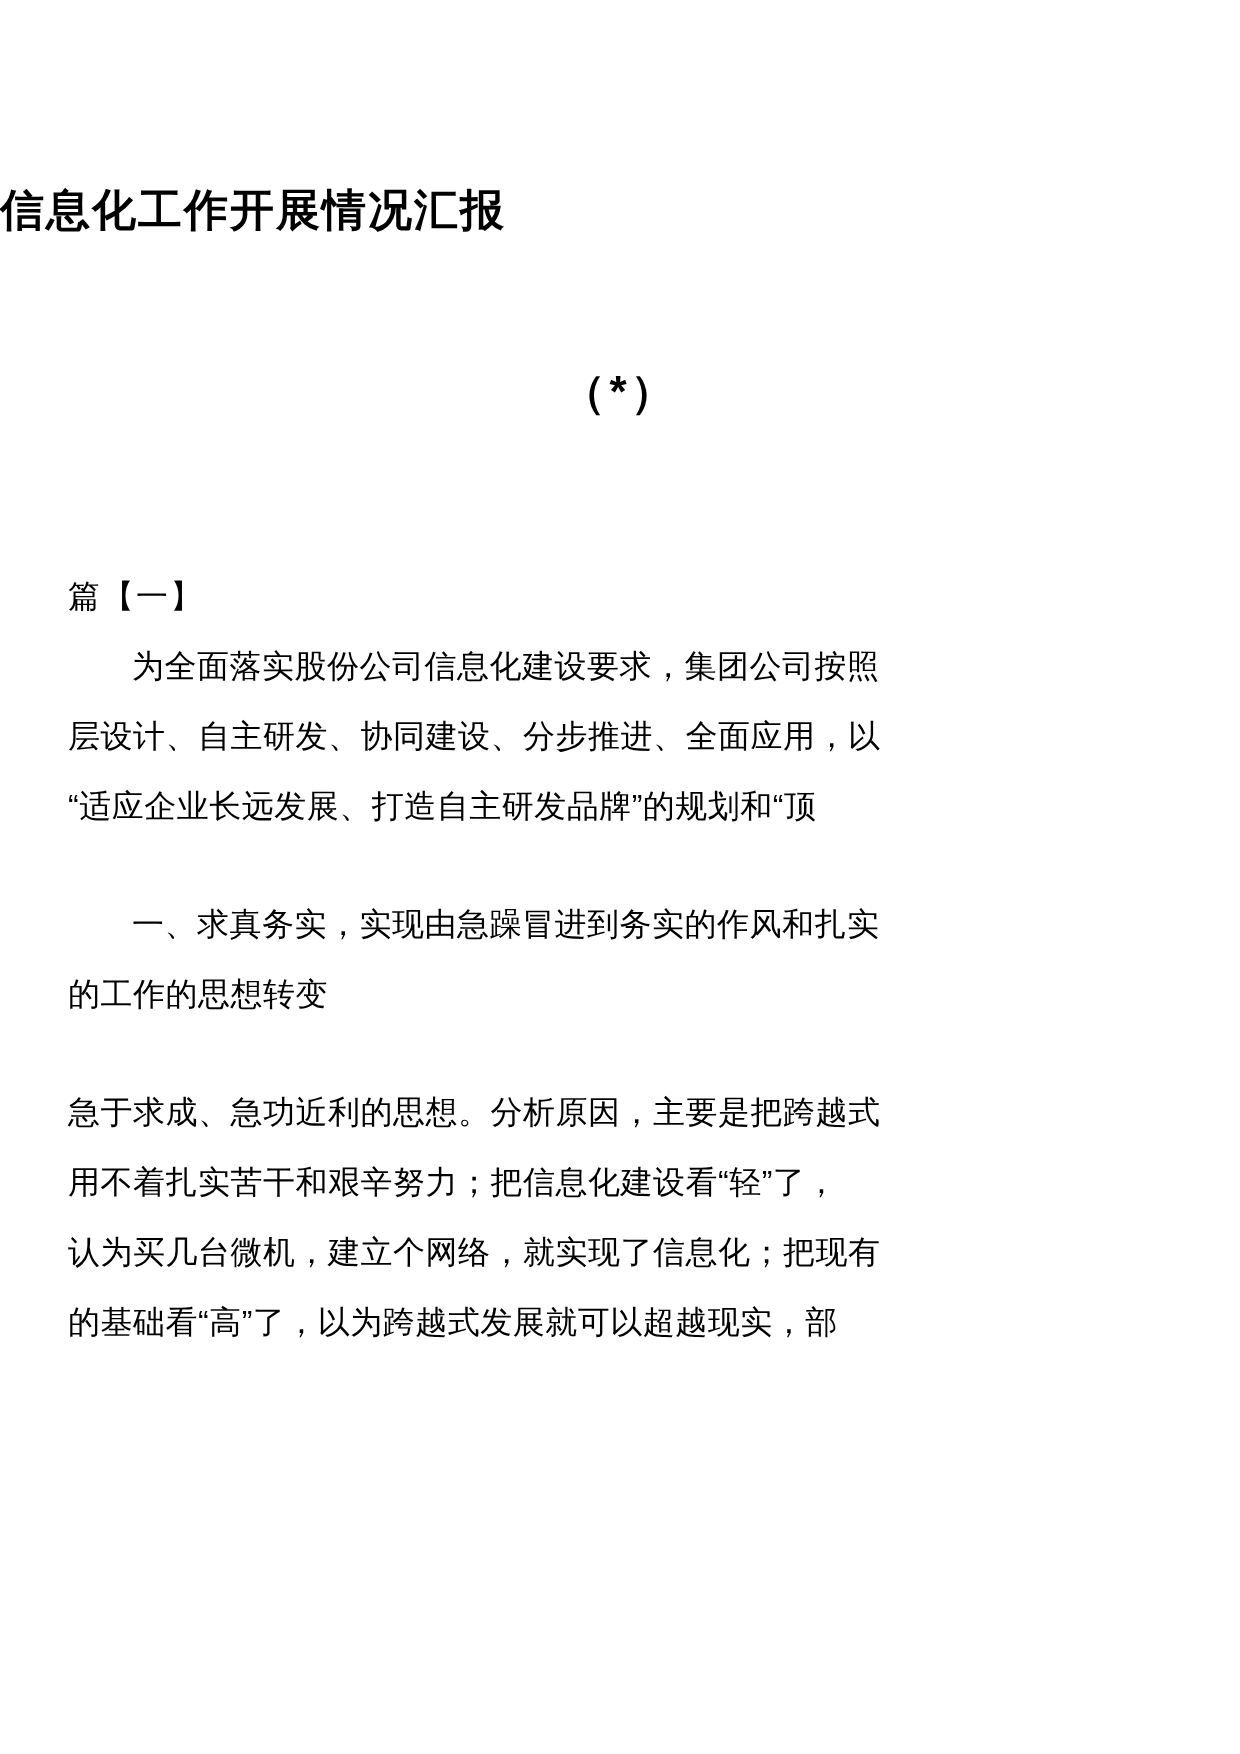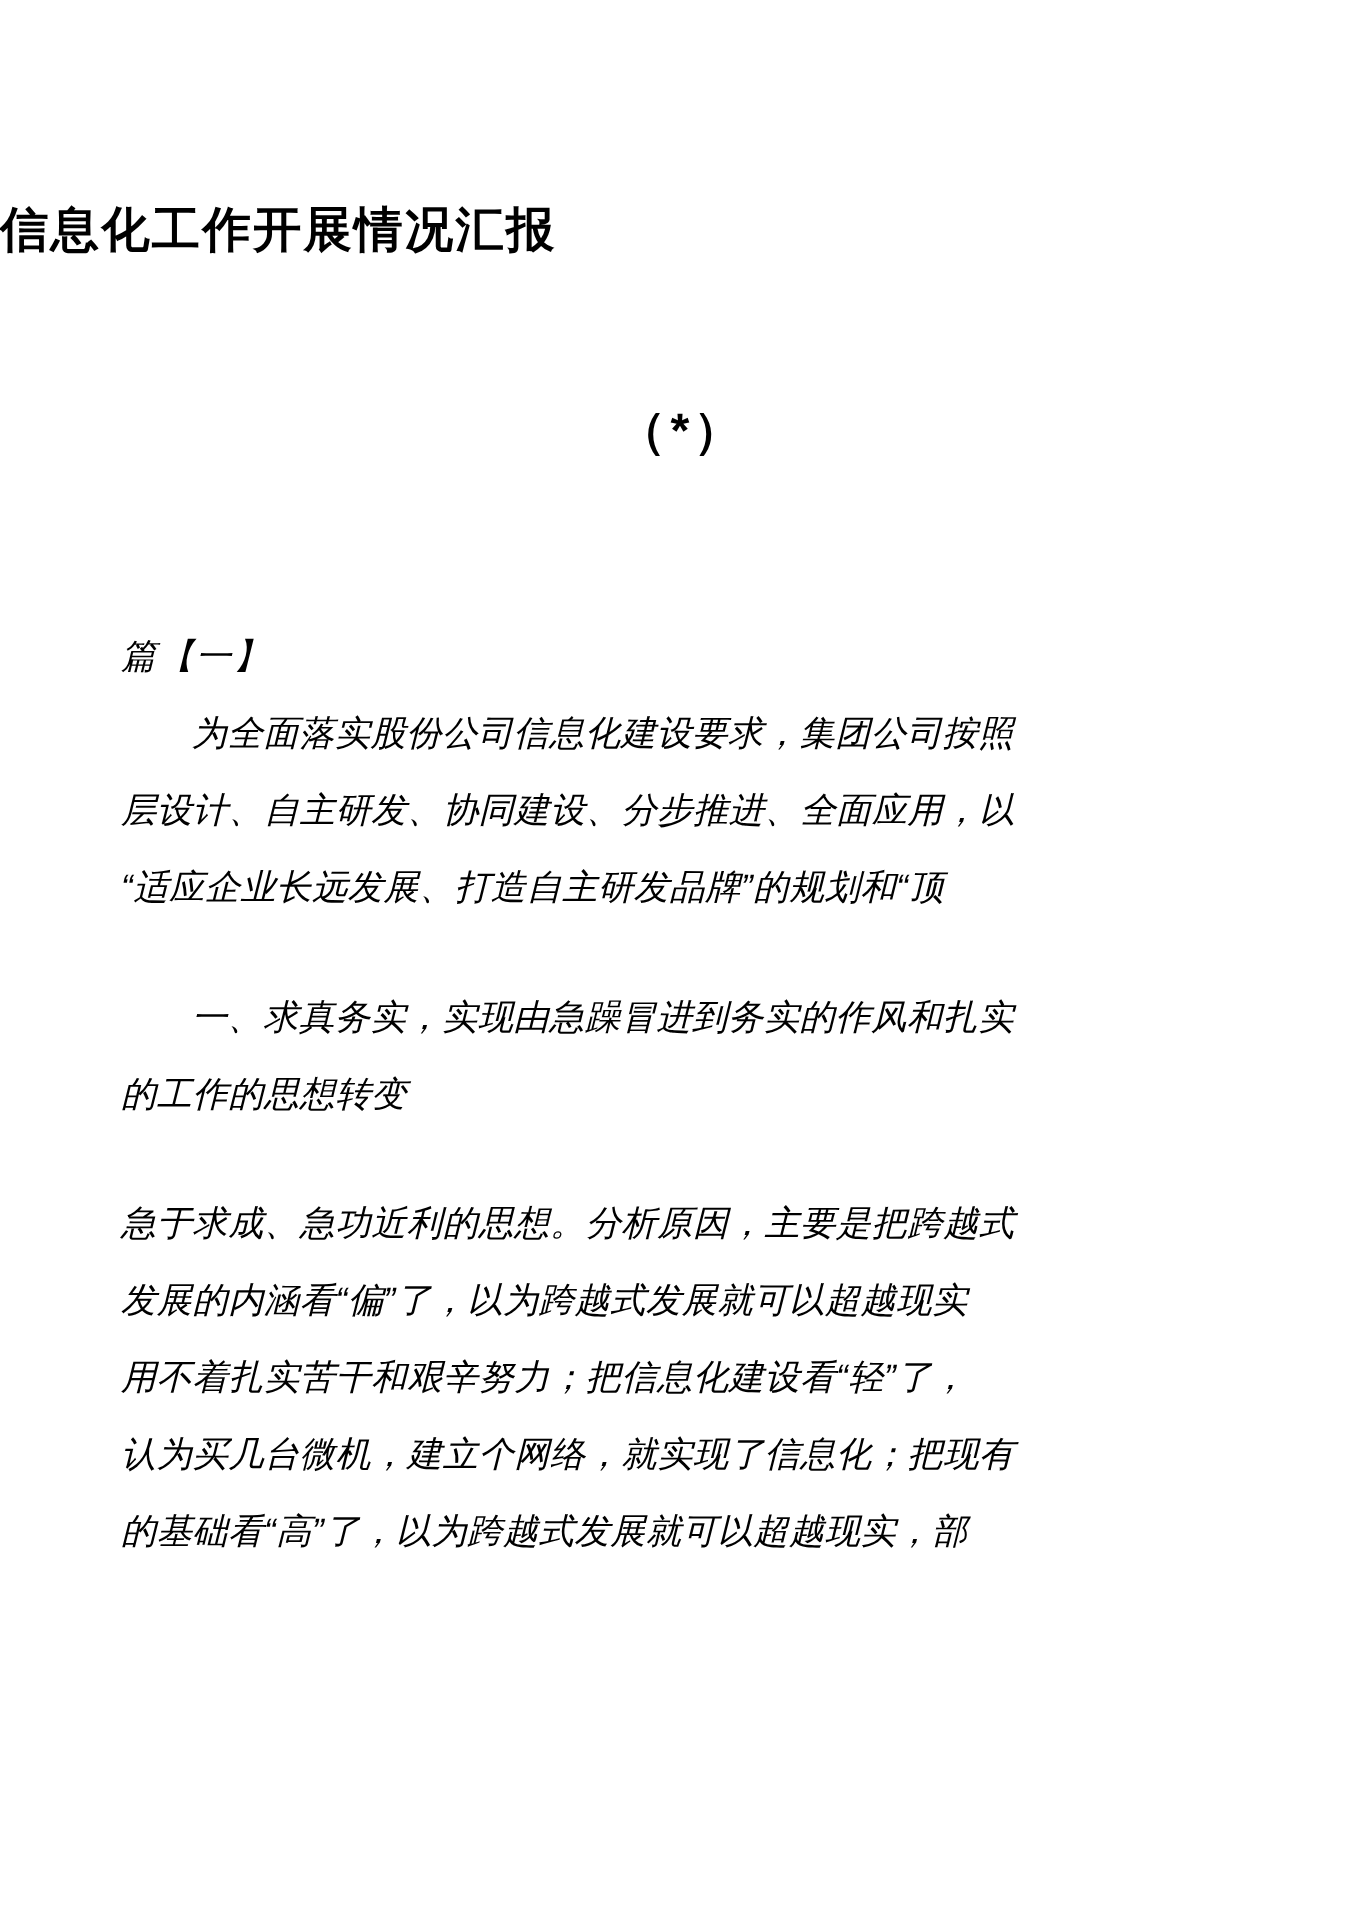--- a/index.html
+++ b/index.html
@@ -29,35 +29,34 @@
   .doc-star {
     margin-top: 110px;
     text-align: center;
     font-size: 44px;
     line-height: 80px;
     font-weight: 700;
     letter-spacing: 4px;
   }
   .doc-body {
     margin-top: 129px;
-    padding-left: 110px;
+    padding-left: 68px;
     width: 812px;
-    font-style: italic;
   }
   .block { margin-top: 48px; }
   .block:first-child { margin-top: 0; }
   .block--part + .block { margin-top: 0; }
   .line {
     font-size: 32px;
     line-height: 70px;
     height: 70px;
     white-space: nowrap;
     letter-spacing: 0.5px;
   }
-  .line.indent { text-indent: 64px; text-align: center; }
+  .line.indent { text-indent: 64px; }
   .block--part .line { letter-spacing: 2px; }
 </style>
 </head>
 <body>
 
 <div class="page">
   <h1 class="doc-title">信息化工作开展情况汇报</h1>
   <div class="doc-star">（*）</div>
   <div class="doc-body">
       <div class="block block--part">
@@ -67,19 +66,18 @@
         <div class="line indent">为全面落实股份公司信息化建设要求，集团公司按照</div>
         <div class="line">层设计、自主研发、协同建设、分步推进、全面应用，以</div>
         <div class="line">“适应企业长远发展、打造自主研发品牌”的规划和“顶</div>
       </div>
       <div class="block block--heading">
         <div class="line indent">一、求真务实，实现由急躁冒进到务实的作风和扎实</div>
         <div class="line">的工作的思想转变</div>
       </div>
       <div class="block block--paragraph">
         <div class="line">急于求成、急功近利的思想。分析原因，主要是把跨越式</div>
-        <div class="line">发展的内涵看“偏”了，以为跨越式发展就可以超越现实</div>
         <div class="line">用不着扎实苦干和艰辛努力；把信息化建设看“轻”了，</div>
         <div class="line">认为买几台微机，建立个网络，就实现了信息化；把现有</div>
         <div class="line">的基础看“高”了，以为跨越式发展就可以超越现实，部</div>
       </div>
     </div>
 </div>
 
 </body></html>

